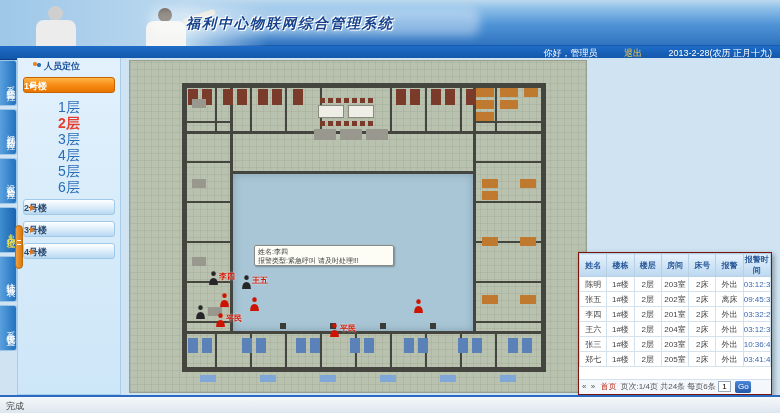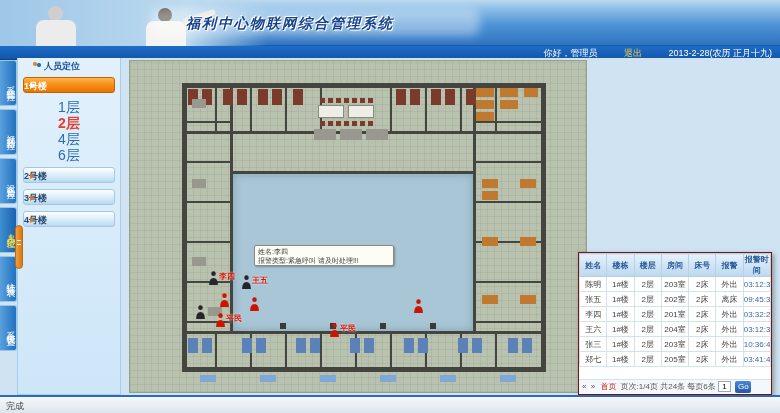--- a/index.html
+++ b/index.html
@@ -215,21 +215,23 @@
 
 <div class="sidebar">
   <div class="panel-title">
     <span class="ppl-icon"></span><span>人员定位</span>
   </div>
   <div>
       <div class="bld-btn active"><span class="arrow"></span><span>1号楼</span></div>
       <div class="floor-list">
         <div class="floor">1层</div>
         <div class="floor sel">2层</div>
+        <div class="floor">3层</div>
         <div class="floor">4层</div>
+        <div class="floor">5层</div>
         <div class="floor">6层</div>
       </div>
       <div class="bld-btn"><span class="arrow"></span><span>2号楼</span></div>
       <div class="bld-btn"><span class="arrow"></span><span>3号楼</span></div>
       <div class="bld-btn"><span class="arrow"></span><span>4号楼</span></div>
     </div>
   <div class="collapse-handle">
       <i></i>
       <i></i>
     </div>

